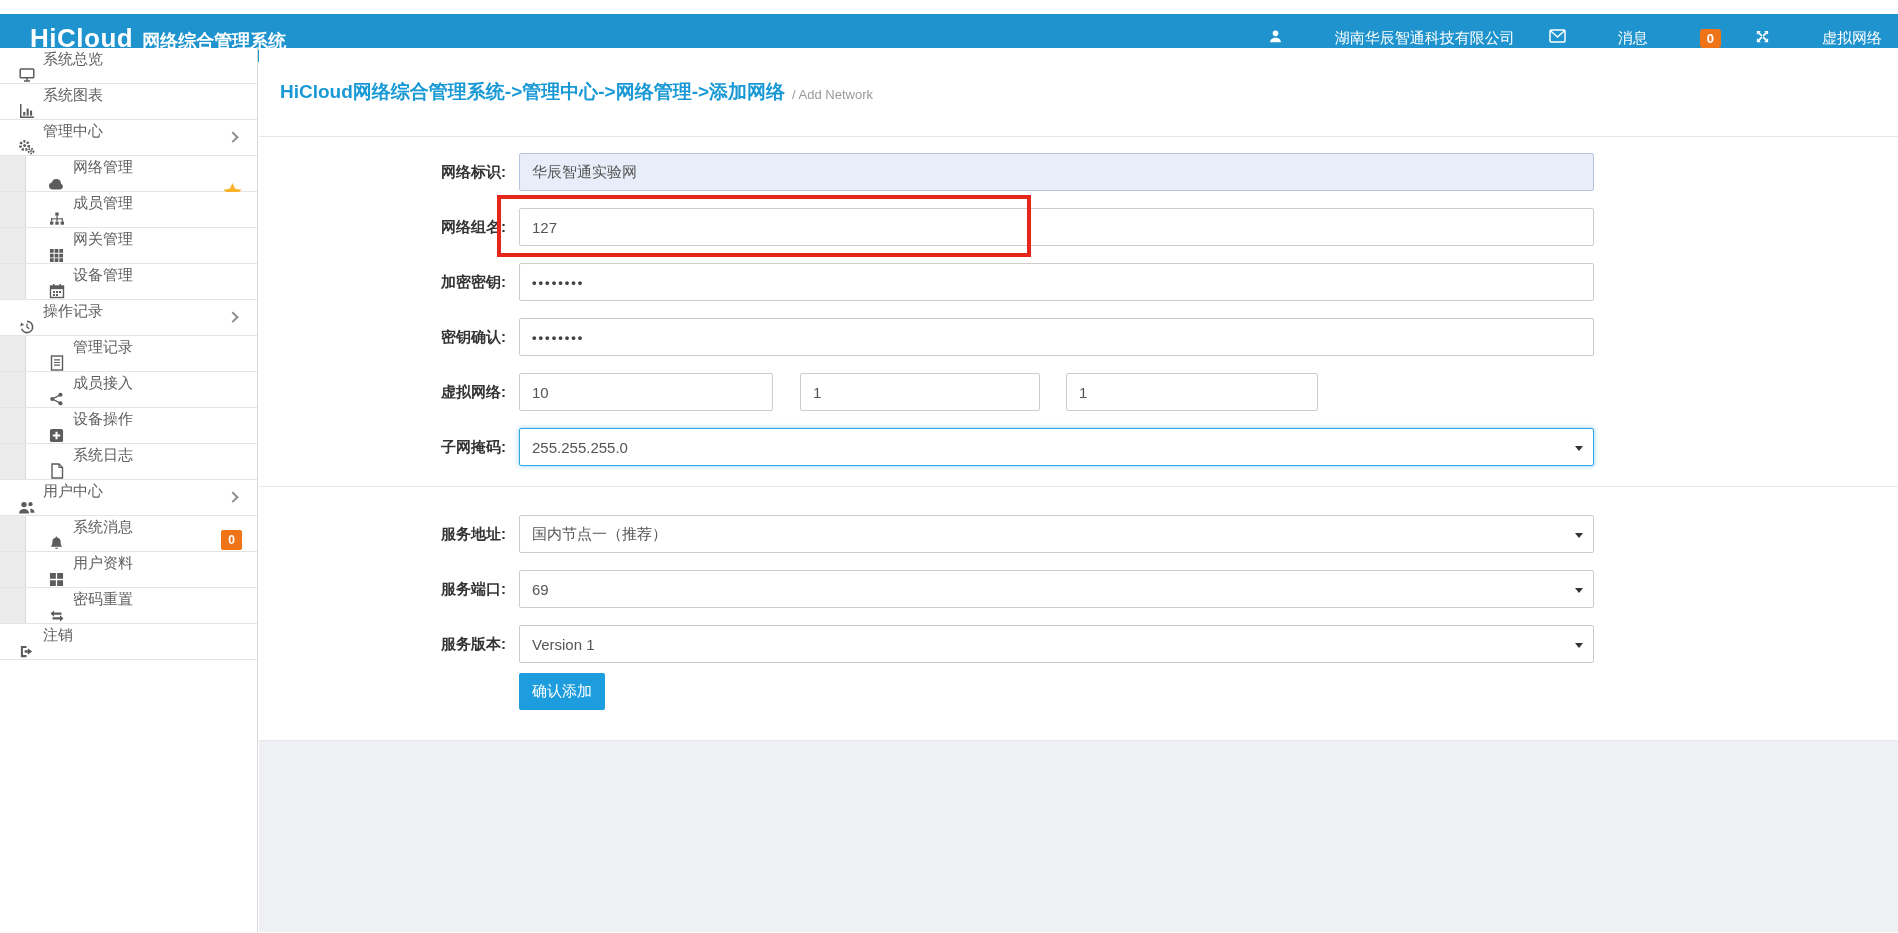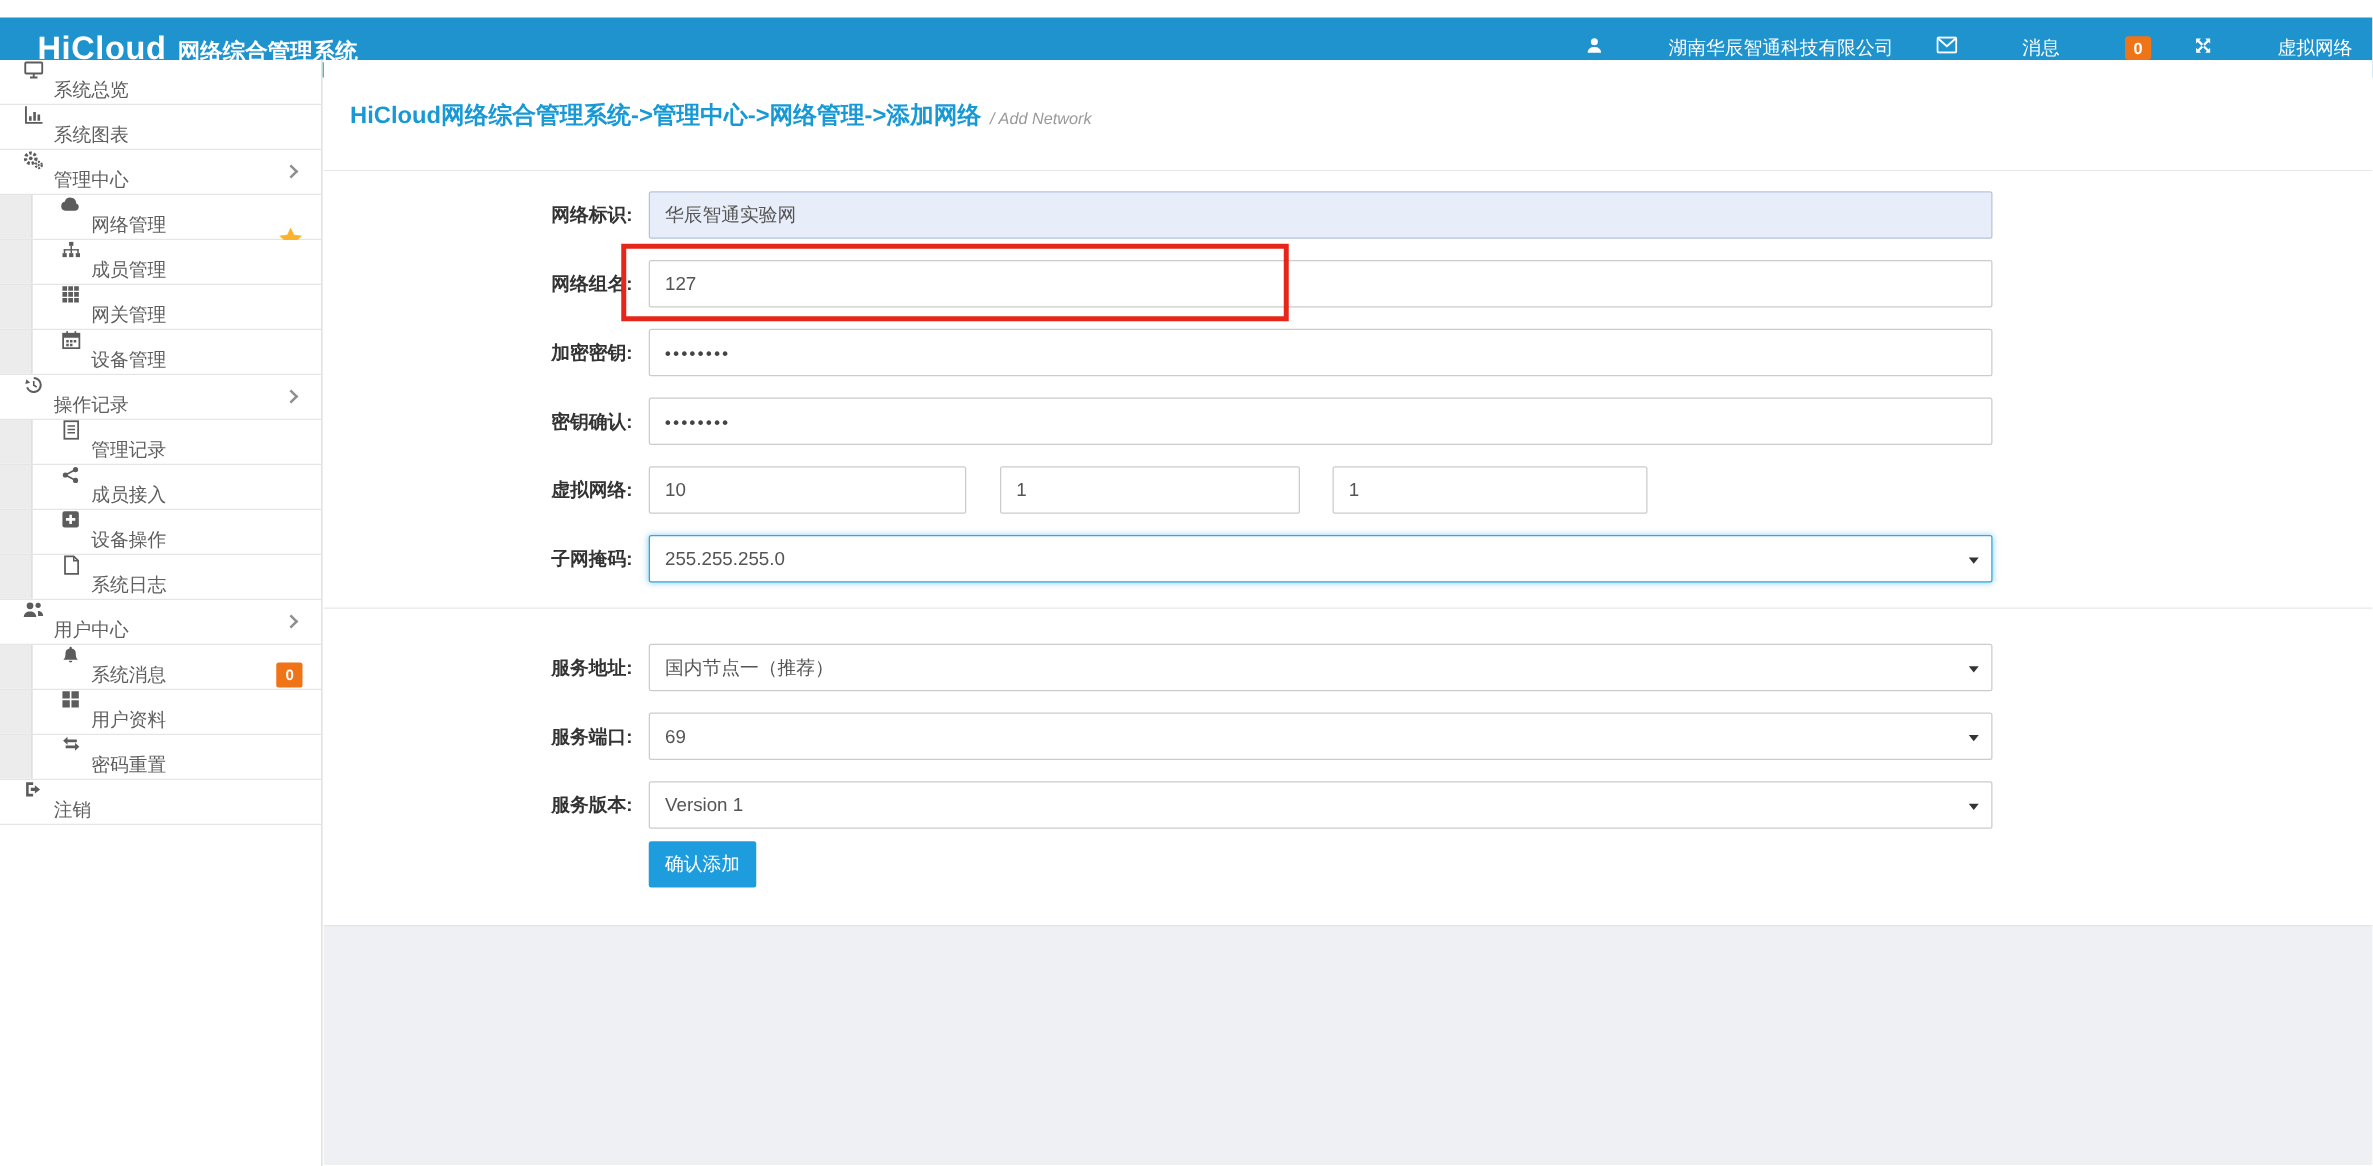--- a/index.html
+++ b/index.html
@@ -17,37 +17,37 @@
   .tb-item { display:flex; align-items:flex-start; margin-left:34px; cursor:pointer;gap:45px; }
   .tb-item svg { margin-right:7px; }
   .tb-badge { background:#ef7418; color:#fff; font-size:13px; font-weight:bold;
               padding:2px 7px; border-radius:3px; margin-left:7px; }
 
   
   .sidebar { position:absolute; left:0; top:48px; width:258px; height:885px;
              background:#fff; border-right:1px solid #d9d9d9; overflow:hidden; }
   .side-item { position:relative; height:36px; line-height:49px; border-bottom:1px solid #e5e5e5;
                font-size:15px; color:#5e5e5e; padding-left:18px; cursor:pointer; white-space:nowrap;
-               display:flex; align-items:flex-start; background:#fff; }
+               display:flex; align-items:flex-end; background:#fff; }
   .side-item .icn { display:inline-flex; width:17px; justify-content:center; margin-right:8px; color:#5c5c5c; flex:none; }
   .side-item.sub { padding-left:48px; }
   .side-item.sub::before { content:""; position:absolute; left:0; top:0; bottom:0; width:25px;
                background:#ececec; border-right:1px solid #dcdcdc; }
   .chev { position:absolute; right:20px; top:50%; width:8px; height:8px;
           border-top:2px solid #8f8f8f; border-right:2px solid #8f8f8f;
           transform:translateY(-60%) rotate(45deg); }
   .star { position:absolute; right:15px; top:15px; color:#fcb32c; }
   .side-badge { position:absolute; right:15px; top:14px; background:#ef7418; color:#fff;
                 font-size:12px; font-weight:bold; line-height:1; padding:4px 7px; border-radius:2px; }
 
   
   .main { position:absolute; left:259px; top:48px; width:1639px; height:885px; background:#fff; }
   .crumb-band { height:89px; border-bottom:1px solid #e7e7e7; display:flex; align-items:center; padding-left:21px; }
   .crumb-path { color:#1899d5; font-size:19px; font-weight:bold; }
-  .crumb-suffix { color:#9a9a9a; font-size:13px; margin-left:7px; padding-top:4px;font-style:italic; }
+  .crumb-suffix { color:#9a9a9a; font-size:13px; margin-left:7px; padding-top:4px; }
 
   .form-area { position:relative; height:603px; background:#fff; padding-top:16px; }
   .gray-footer { height:192px; background:#eef0f3; border-top:1px solid #e3e5e8; }
 
   .form-row { display:flex; align-items:center; margin-bottom:17px; height:38px; }
   .flabel { width:247px; text-align:right; font-size:15px; font-weight:bold; color:#333; flex:none; }
   .ctrl-zone { margin-left:13px; display:flex; width:1075px; }
   .finput { height:38px; width:1075px; border:1px solid #ccc; border-radius:2px;
             padding:0 12px; font-size:15px; color:#555; background:#fff; outline:none;
             font-family:"Liberation Sans","DejaVu Sans",sans-serif; }

